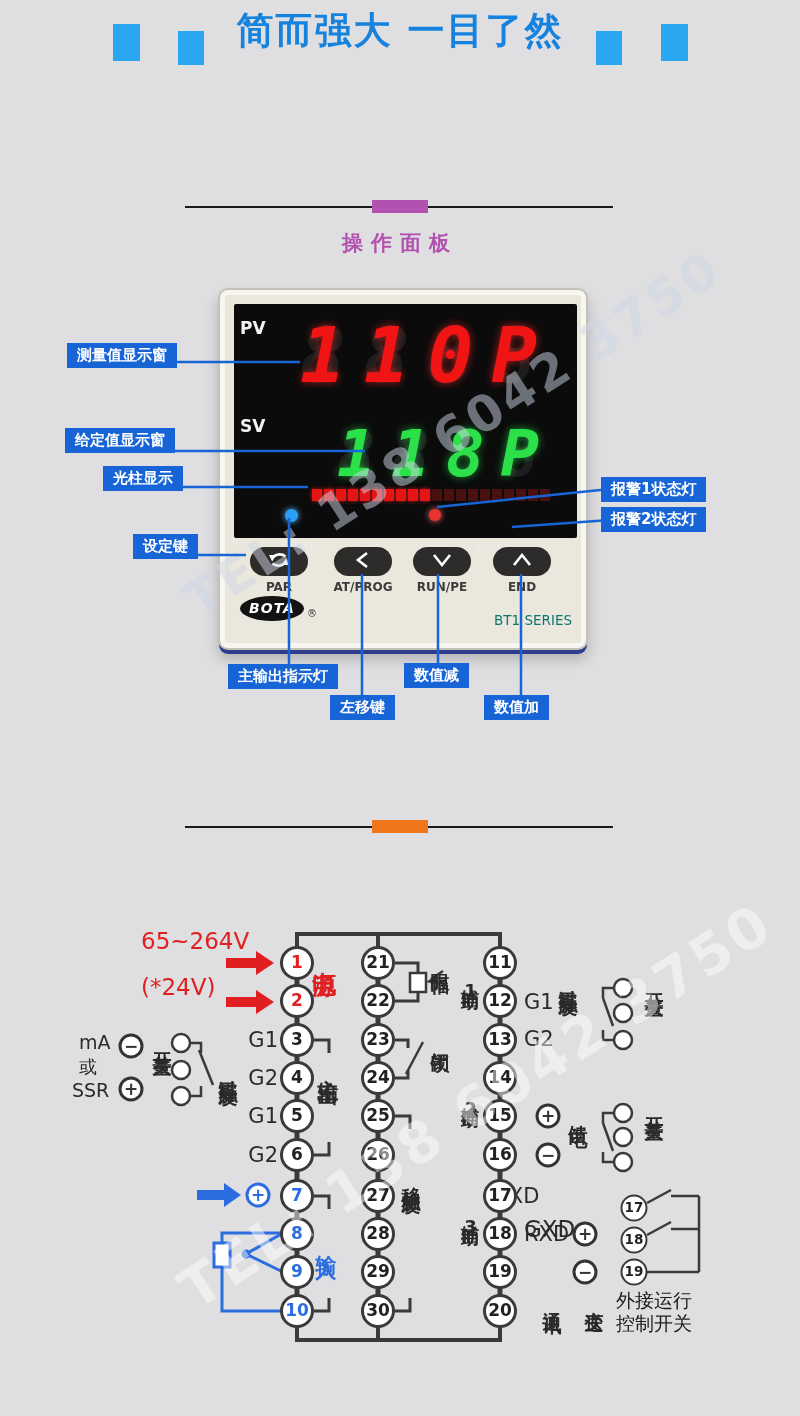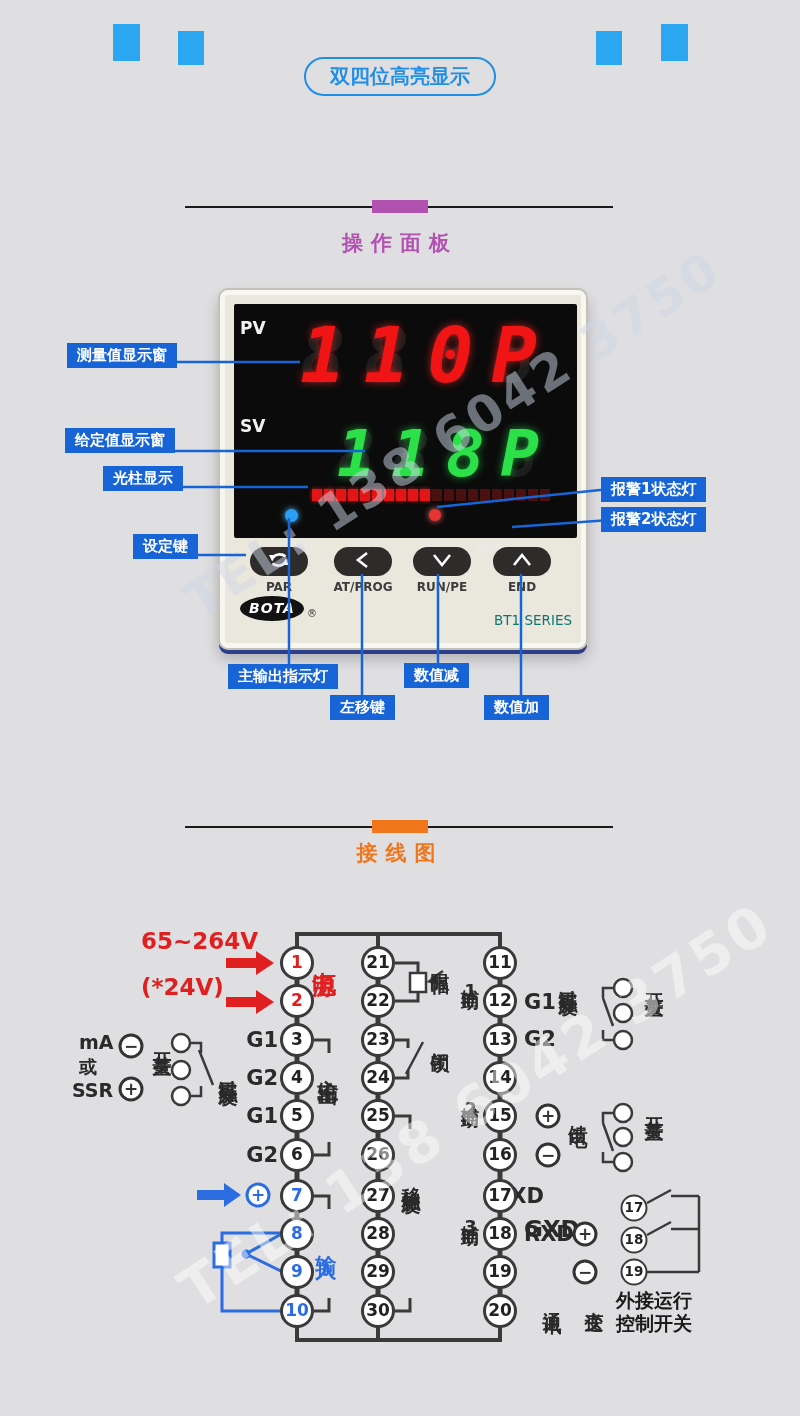--- a/index.html
+++ b/index.html
@@ -41,21 +41,21 @@
   .logo{position:absolute;left:20px;top:306px;width:64px;height:25px;background:#121212;border-radius:50%;
         color:#fff;font-style:italic;font-weight:bold;font-size:14px;text-align:center;line-height:24px;letter-spacing:1px;}
   .regmark{position:absolute;left:87px;top:318px;font-size:10px;color:#333;}
   .series{position:absolute;right:14px;top:322px;font-size:13.5px;color:#0f766e;}
   
   .co{position:absolute;background:#1664d6;color:#fff;font-size:15px;font-weight:bold;
       padding:3px 10px;z-index:6;white-space:nowrap;}
   .lines{position:absolute;left:0;top:0;z-index:5;pointer-events:none;}
   
   .wsvg{position:absolute;left:0;top:905px;z-index:1;}
-  .wt{position:absolute;font-weight:bold;color:#2a2a2a;z-index:2;white-space:nowrap;}
+  .wt{position:absolute;font-weight:normal;color:#2a2a2a;z-index:2;white-space:nowrap;}
   .vt{position:absolute;writing-mode:vertical-rl;text-orientation:upright;font-weight:bold;
       color:#2a2a2a;letter-spacing:3px;z-index:2;}
   .red{color:#e02020;}
   .blue{color:#2b6de0;}
   .term{position:absolute;width:34px;height:34px;border-radius:50%;background:#fff;border:3px solid #3a3a3a;
         box-sizing:border-box;text-align:center;line-height:27px;font-size:17px;font-weight:bold;color:#222;
         transform:translate(-50%,-50%);z-index:3;}
   .t-red{color:#e02020;}
   .t-blue{color:#2b6de0;}
   .term-sm{width:27px;height:27px;border-width:2.5px;font-size:13.5px;line-height:21px;}
@@ -72,21 +72,21 @@
 </style>
 </head>
 <body>
 
 <div id="page">
 
   <div class="sq" style="left:113px;top:24px;width:27px;height:37px"></div>
   <div class="sq" style="left:178px;top:31px;width:26px;height:34px"></div>
   <div class="sq" style="left:596px;top:31px;width:26px;height:34px"></div>
   <div class="sq" style="left:661px;top:24px;width:27px;height:37px"></div>
-  <div class="pill">双四位高亮显示</div>
+  <div class="title">简而强大 一目了然</div>
 
   <div class="divline" style="left:185px;top:206px;width:428px"></div>
   <div class="divmark" style="left:372px;top:200px;background:#b152b1"></div>
   <div class="sectitle" style="top:229px;color:#b152b1">操作面板</div>
 
   <div class="panel">
     <div class="display">
       <div class="dsp-lab" style="top:14px">PV</div>
       <div class="dsp-lab" style="top:112px">SV</div>
       <div class="segrow pvrow ghost">8888</div>
@@ -187,21 +187,20 @@
   <div class="co" style="left:133px;top:534px">设定键</div>
   <div class="co" style="left:601px;top:477px">报警1状态灯</div>
   <div class="co" style="left:601px;top:507px">报警2状态灯</div>
   <div class="co" style="left:228px;top:664px">主输出指示灯</div>
   <div class="co" style="left:330px;top:695px">左移键</div>
   <div class="co" style="left:404px;top:663px">数值减</div>
   <div class="co" style="left:484px;top:695px">数值加</div>
 
   <div class="divline" style="left:185px;top:826px;width:428px"></div>
   <div class="divmark" style="left:372px;top:820px;background:#f0761c"></div>
-  <div class="sectitle" style="top:839px;color:#f0761c">接线图</div>
 
   <svg class="wsvg" width="800" height="460" viewBox="0 905 800 460">
     <g stroke="#3a3a3a" stroke-width="5" fill="none">
       <path d="M297,950 V1324 M378,950 V1324 M500,950 V1324"></path>
     </g>
     <g stroke="#3a3a3a" stroke-width="4" fill="none">
       <path d="M297,952 V934 H500 V952 M378,934 V952"></path>
       <path d="M297,1322 V1340 H500 V1322 M378,1340 V1322"></path>
     </g>
     <g stroke="#3a3a3a" stroke-width="3" fill="none">

